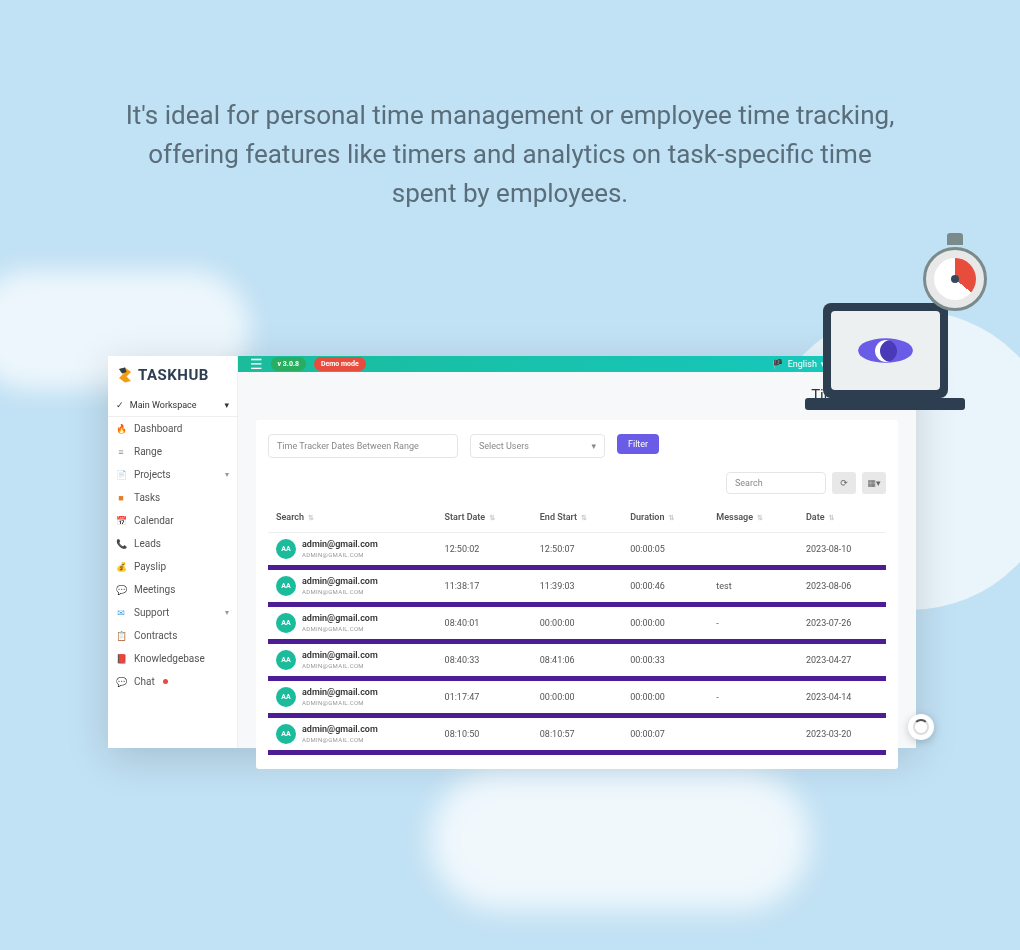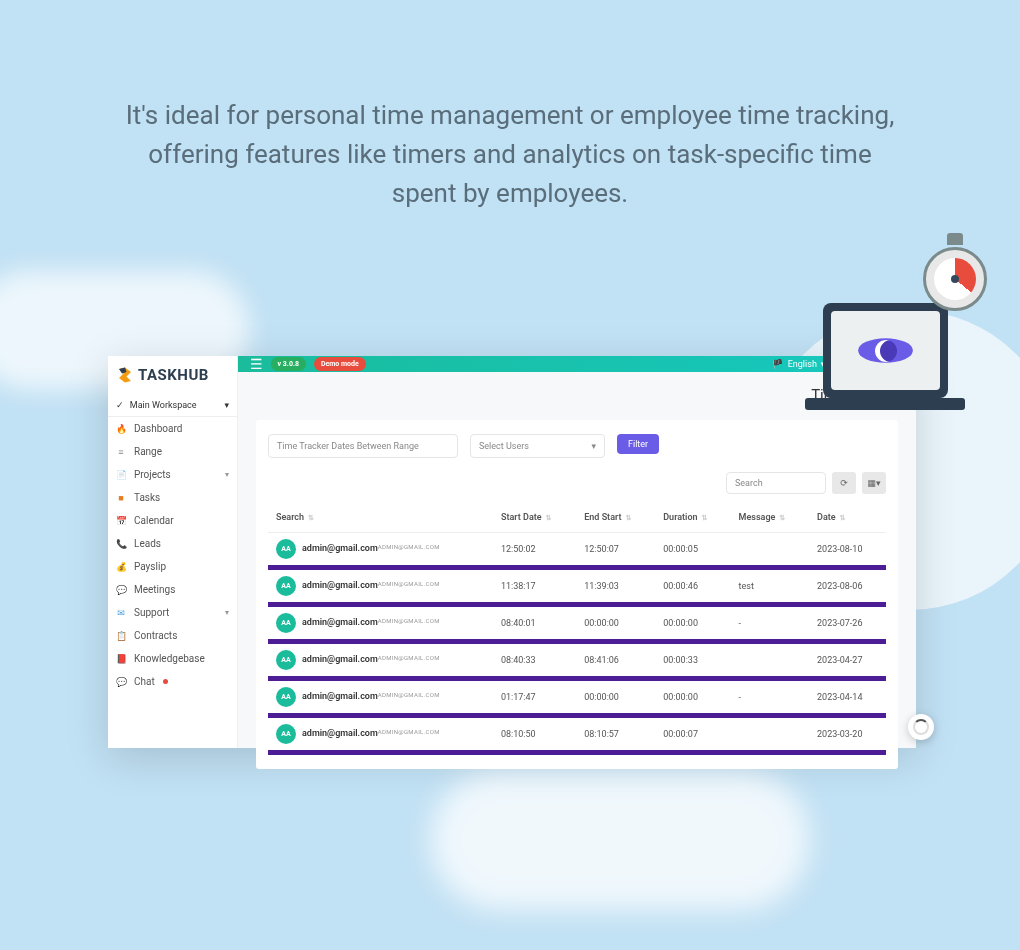--- a/index.html
+++ b/index.html
@@ -61,21 +61,21 @@
 .search-box { border: 1px solid #e5e5e5; border-radius: 4px; padding: 5px 8px; font-size: 9px; color: #888; width: 100px; }
 .control-btn { background: #e8e8e8; border: none; width: 24px; height: 22px; border-radius: 3px; font-size: 9px; color: #666; cursor: pointer; }
 
 .table { width: 100%; margin-top: 8px; border-collapse: collapse; font-size: 9px; }
 .table th { text-align: left; padding: 10px 8px; color: #555; font-weight: 600; border-bottom: 1px solid #eee; }
 .table th.sortable { position: relative; }
 .sort-arrows { color: #ccc; font-size: 7px; margin-left: 4px; }
 .table td { padding: 6px 8px; border-bottom: 5px solid #4c1d95; color: #555; vertical-align: middle; }
 .user-cell { display: flex; align-items: center; gap: 6px; }
 .avatar { width: 20px; height: 20px; background: #1abc9c; color: #fff; border-radius: 50%; display: flex; align-items: center; justify-content: center; font-size: 7px; font-weight: 700; flex-shrink: 0; }
-.user-info { display: flex; line-height: 1.3; }
+.user-info { display: flex; flex-direction: column; line-height: 1.3; }
 .user-email { font-weight: 600; color: #333; font-size: 9px; }
 .user-sub { font-size: 6px; color: #999; text-transform: uppercase; letter-spacing: 0.3px; }
 
 .loader-fab { position: absolute; bottom: 8px; right: -18px; width: 26px; height: 26px; background: #fff; border-radius: 50%; box-shadow: 0 2px 8px rgba(0,0,0,0.2); display: flex; align-items: center; justify-content: center; }
 .loader-fab::after { content: ""; width: 12px; height: 12px; border: 2px solid #ddd; border-top-color: #555; border-radius: 50%; }
 </style>
 </head>
 <body>
 
 <div class="cloud1"></div>

